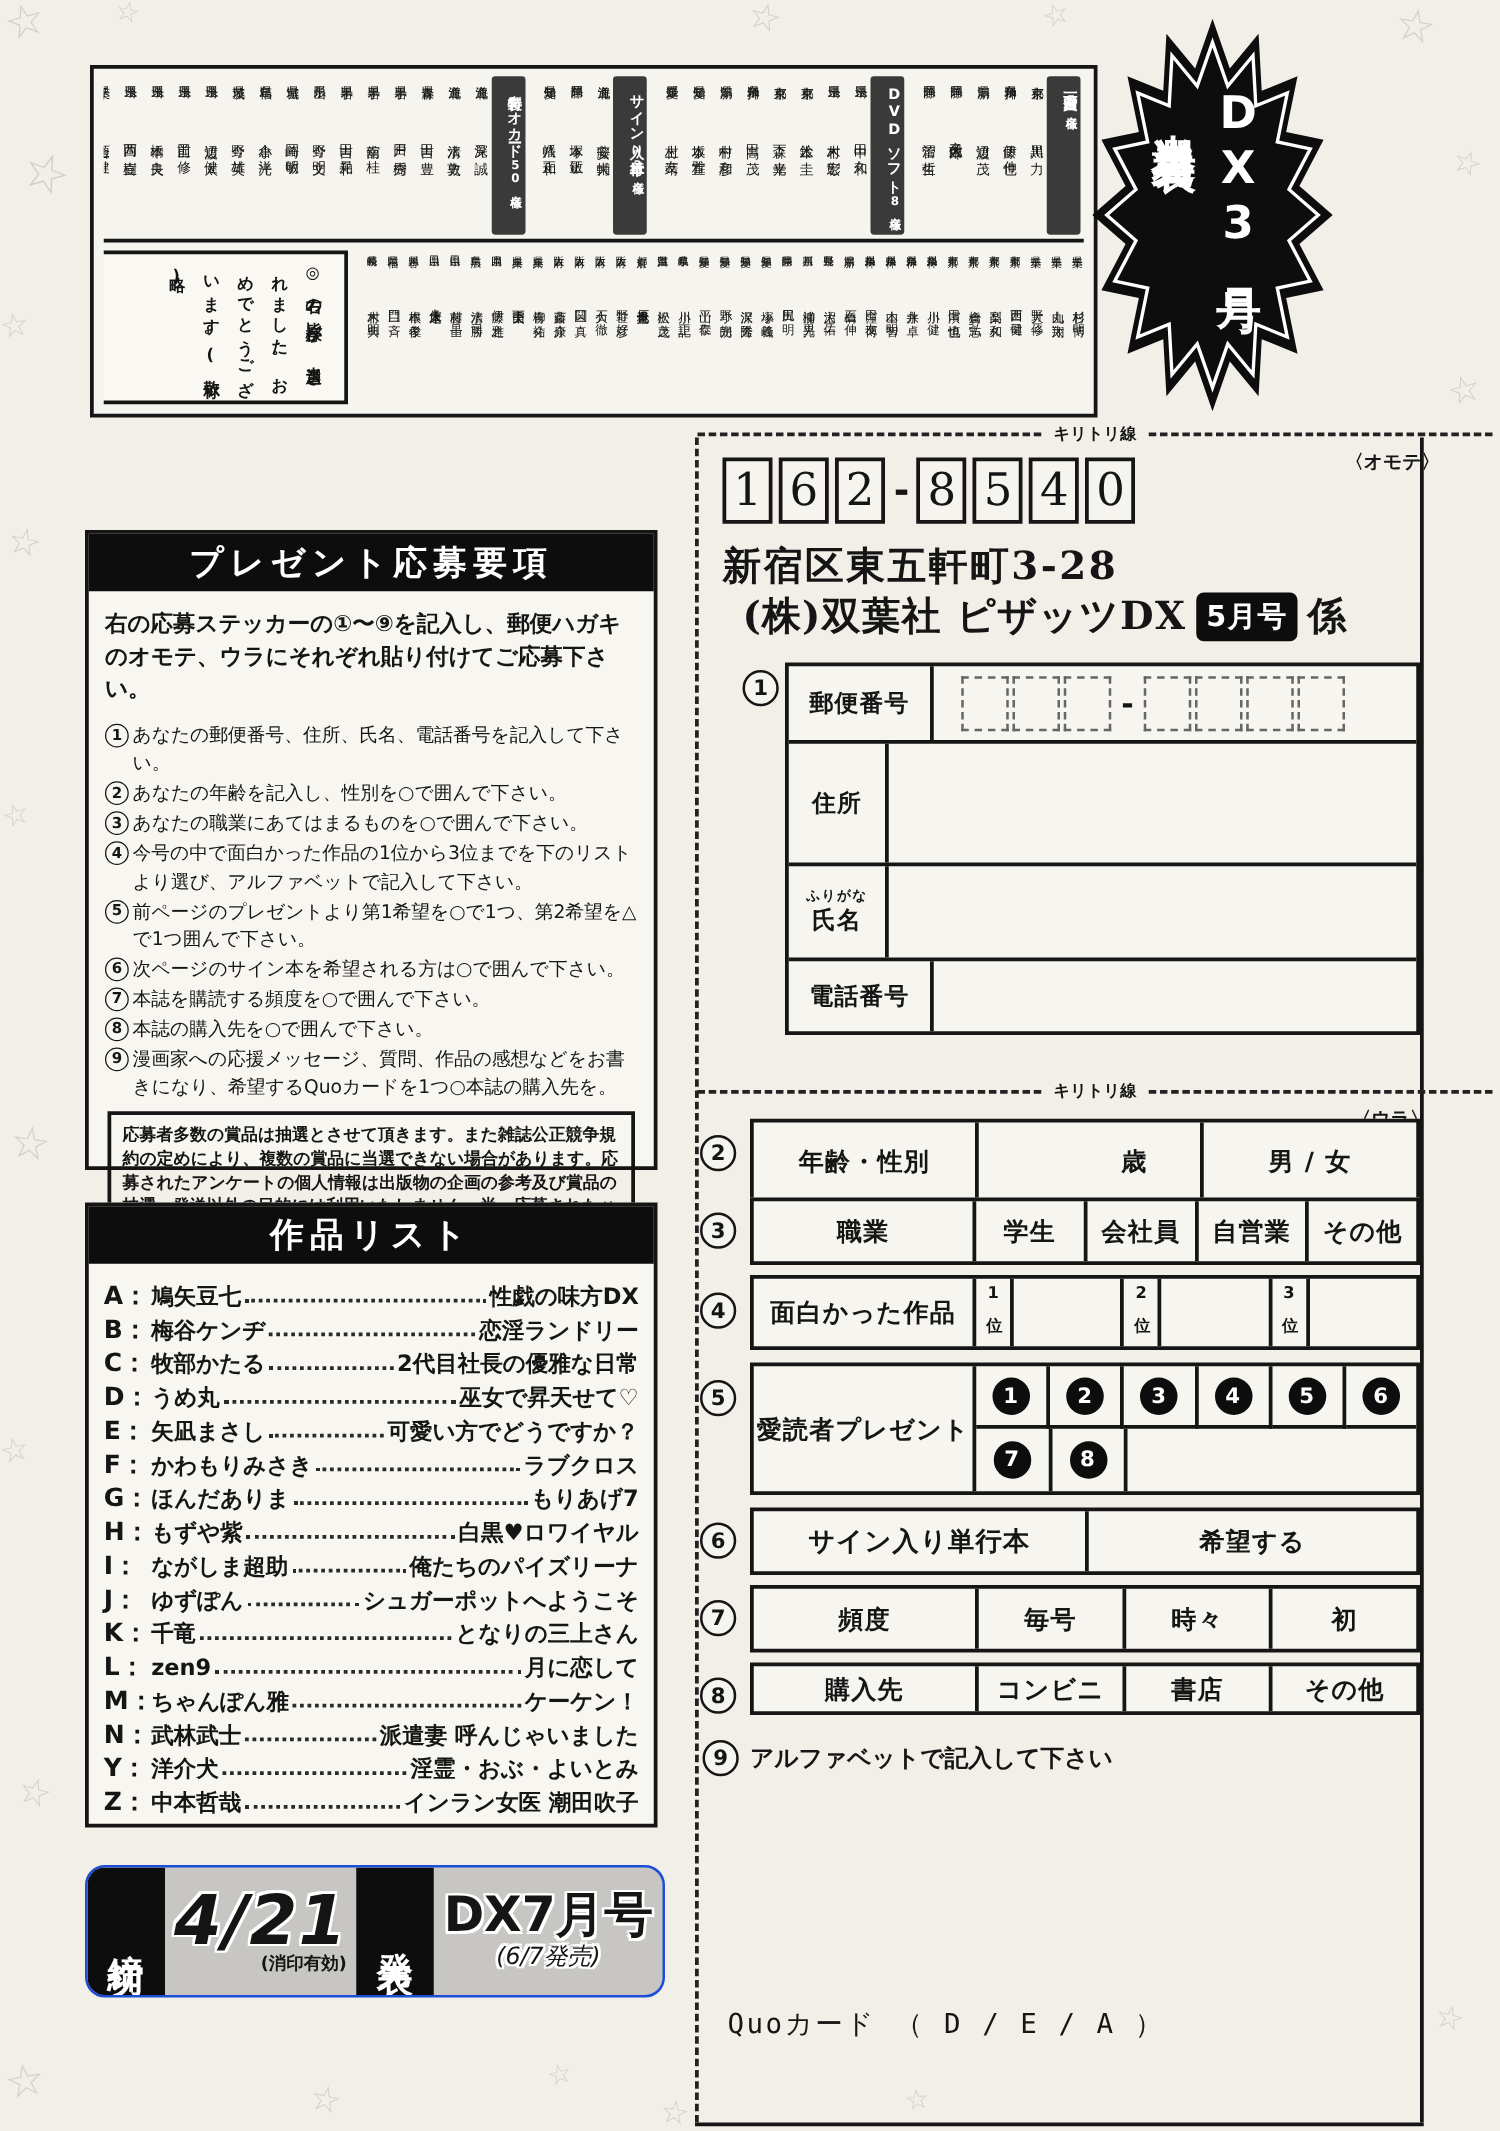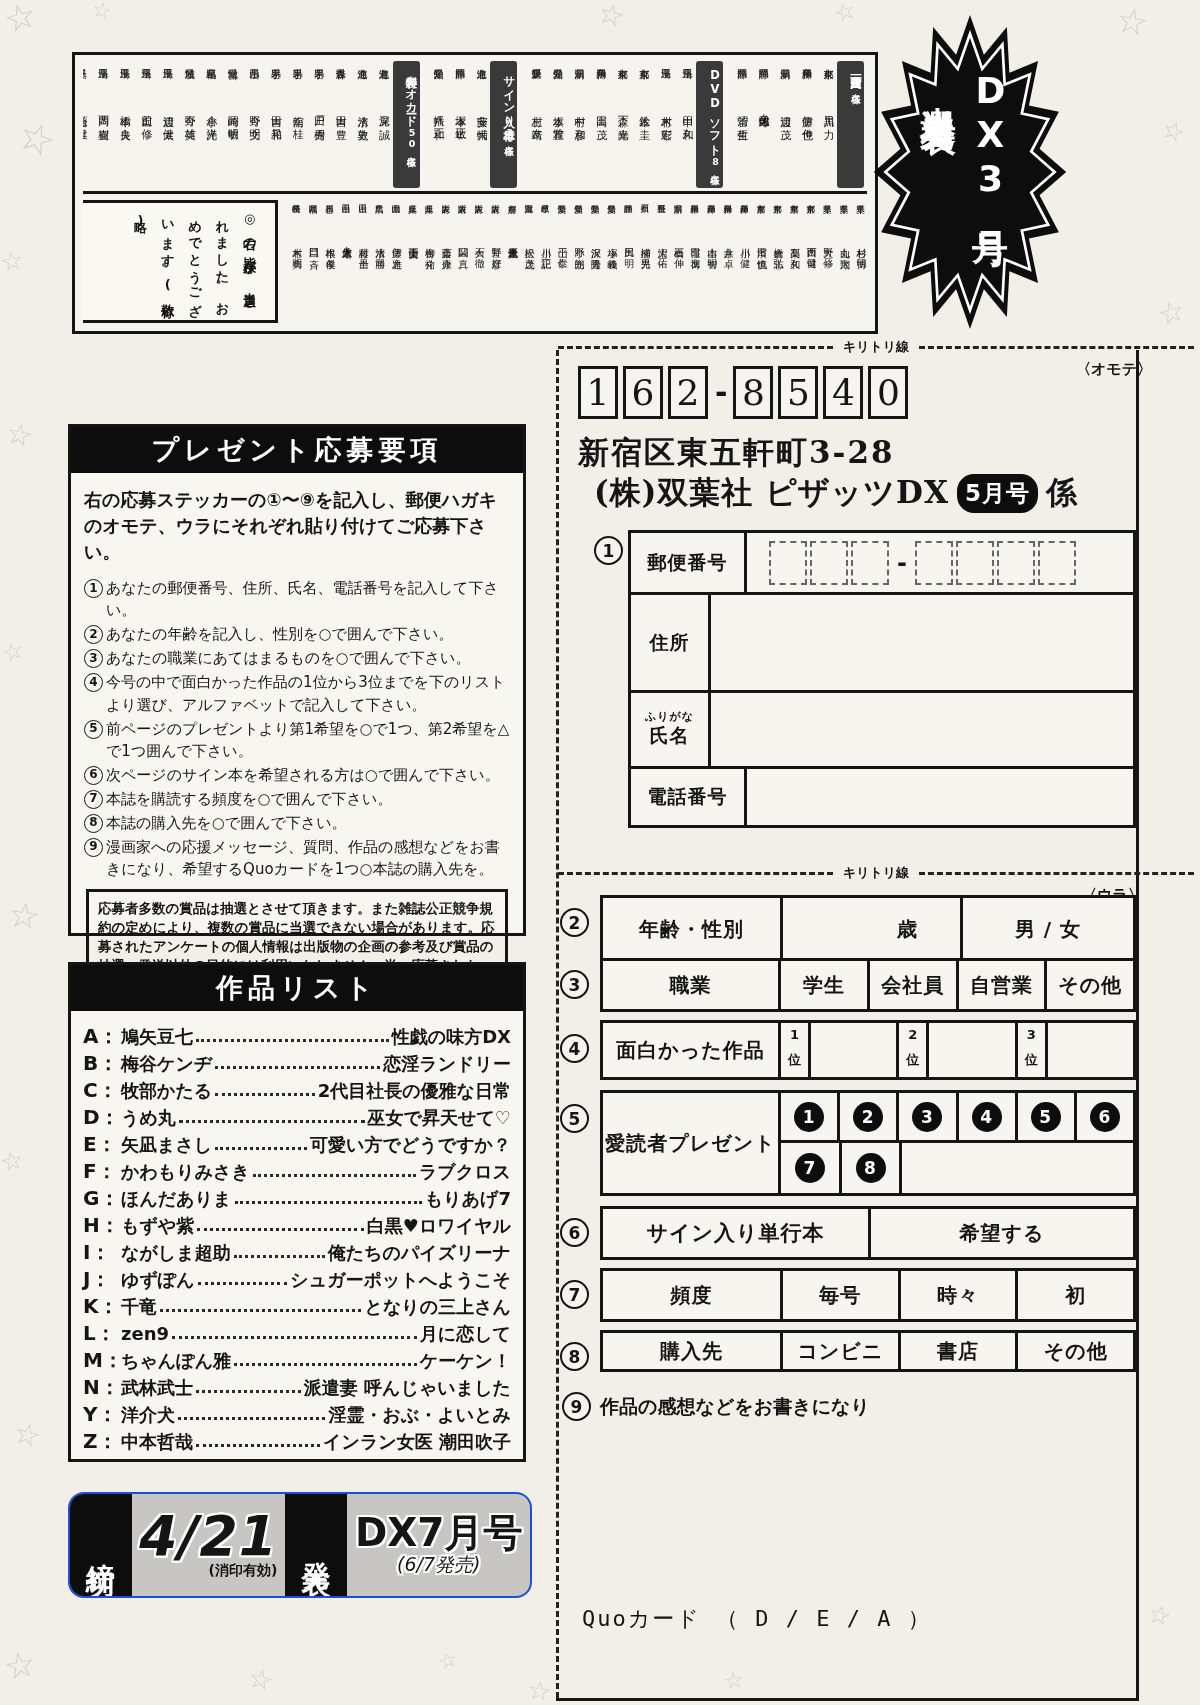--- a/index.html
+++ b/index.html
@@ -82,21 +82,21 @@
   #omote-label{left:1076px;top:360px}
   #ura-label{left:1082px;top:886px}
 
   .postal{position:absolute;left:578px;top:366px;display:flex;align-items:center}
   .pbox{width:40px;height:53px;border:3px solid #151515;display:flex;align-items:center;justify-content:center;
         font-family:"DejaVu Serif",serif;font-size:36px;margin-right:5px;background:#f6f4ee}
   .pdash{font-size:30px;font-weight:700;margin:0 6px 0 2px}
   .addr1{position:absolute;left:578px;top:432px;font-family:"DejaVu Serif",serif;font-size:31px;font-weight:600;letter-spacing:2px}
   .addr2{position:absolute;left:594px;top:472px;font-family:"DejaVu Serif",serif;font-size:31px;font-weight:600;
          display:flex;align-items:center;gap:8px;letter-spacing:1px}
-  .issue-badge{background:#0d0d0d;color:#fff;border-radius:17px;font-family:"DejaVu Sans",sans-serif;
+  .issue-badge{background:#0d0d0d;color:#fff;border-radius:6px;font-family:"DejaVu Sans",sans-serif;
                font-size:23px;font-weight:800;padding:4px 8px;letter-spacing:1px}
 
   .circ{position:absolute;width:29px;height:29px;border:2px solid #151515;border-radius:50%;background:#f6f4ee;
         display:flex;align-items:center;justify-content:center;font-size:17px;font-weight:600}
 
   .fform{position:absolute;left:628px;top:530px;width:508px;border:3px solid #151515;background:#f7f5ef}
   .frow{display:flex;border-bottom:3px solid #151515}
   .frow:last-child{border-bottom:none}
   .flabel{border-right:3px solid #151515;display:flex;flex-direction:column;align-items:center;justify-content:center;
           font-size:19px;font-weight:600;letter-spacing:1px;flex:0 0 auto}
@@ -527,21 +527,21 @@
   <div class="circ" style="left:560px;top:1342px">8</div>
   <div class="brow" style="top:1330px;height:42px">
     <div class="bcell" style="width:180px">購入先</div>
     <div class="bcell" style="flex:1">コンビニ</div>
     <div class="bcell" style="flex:1">書店</div>
     <div class="bcell" style="flex:1">その他</div>
   </div>
 
   <div class="b9">
     <span class="circ">9</span>
-    <span class="b9-text">作品の感想などをお書きになり</span>
+    <span class="b9-text">アルファベットで記入して下さい</span>
   </div>
   <div class="msgarea"></div>
 
   <div class="quo">Quoカード （ D / E / A ）</div>
 
 <span class="star" style="left: 4px; top: 0px; font-size: 36px; transform: rotate(-15deg);">☆</span>
     <span class="star" style="left: 92px; top: 0px; font-size: 22px; transform: rotate(12deg);">☆</span>
     <span class="star" style="left: 18px; top: 118px; font-size: 42px; transform: rotate(20deg);">☆</span>
     <span class="star" style="left: 0px; top: 248px; font-size: 26px; transform: rotate(-10deg);">☆</span>
     <span class="star" style="left: 598px; top: 0px; font-size: 30px; transform: rotate(15deg);">☆</span>

